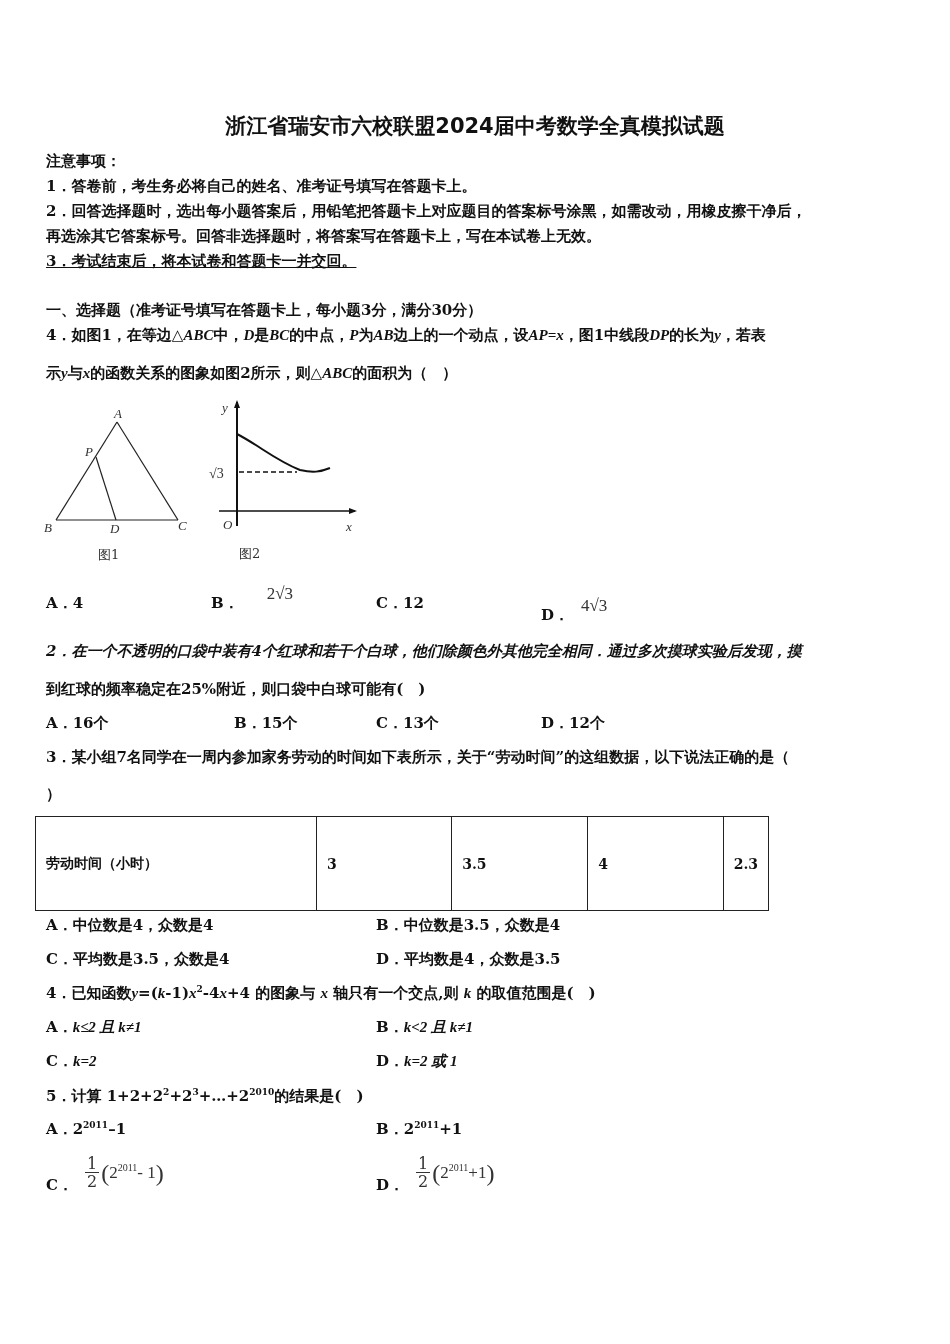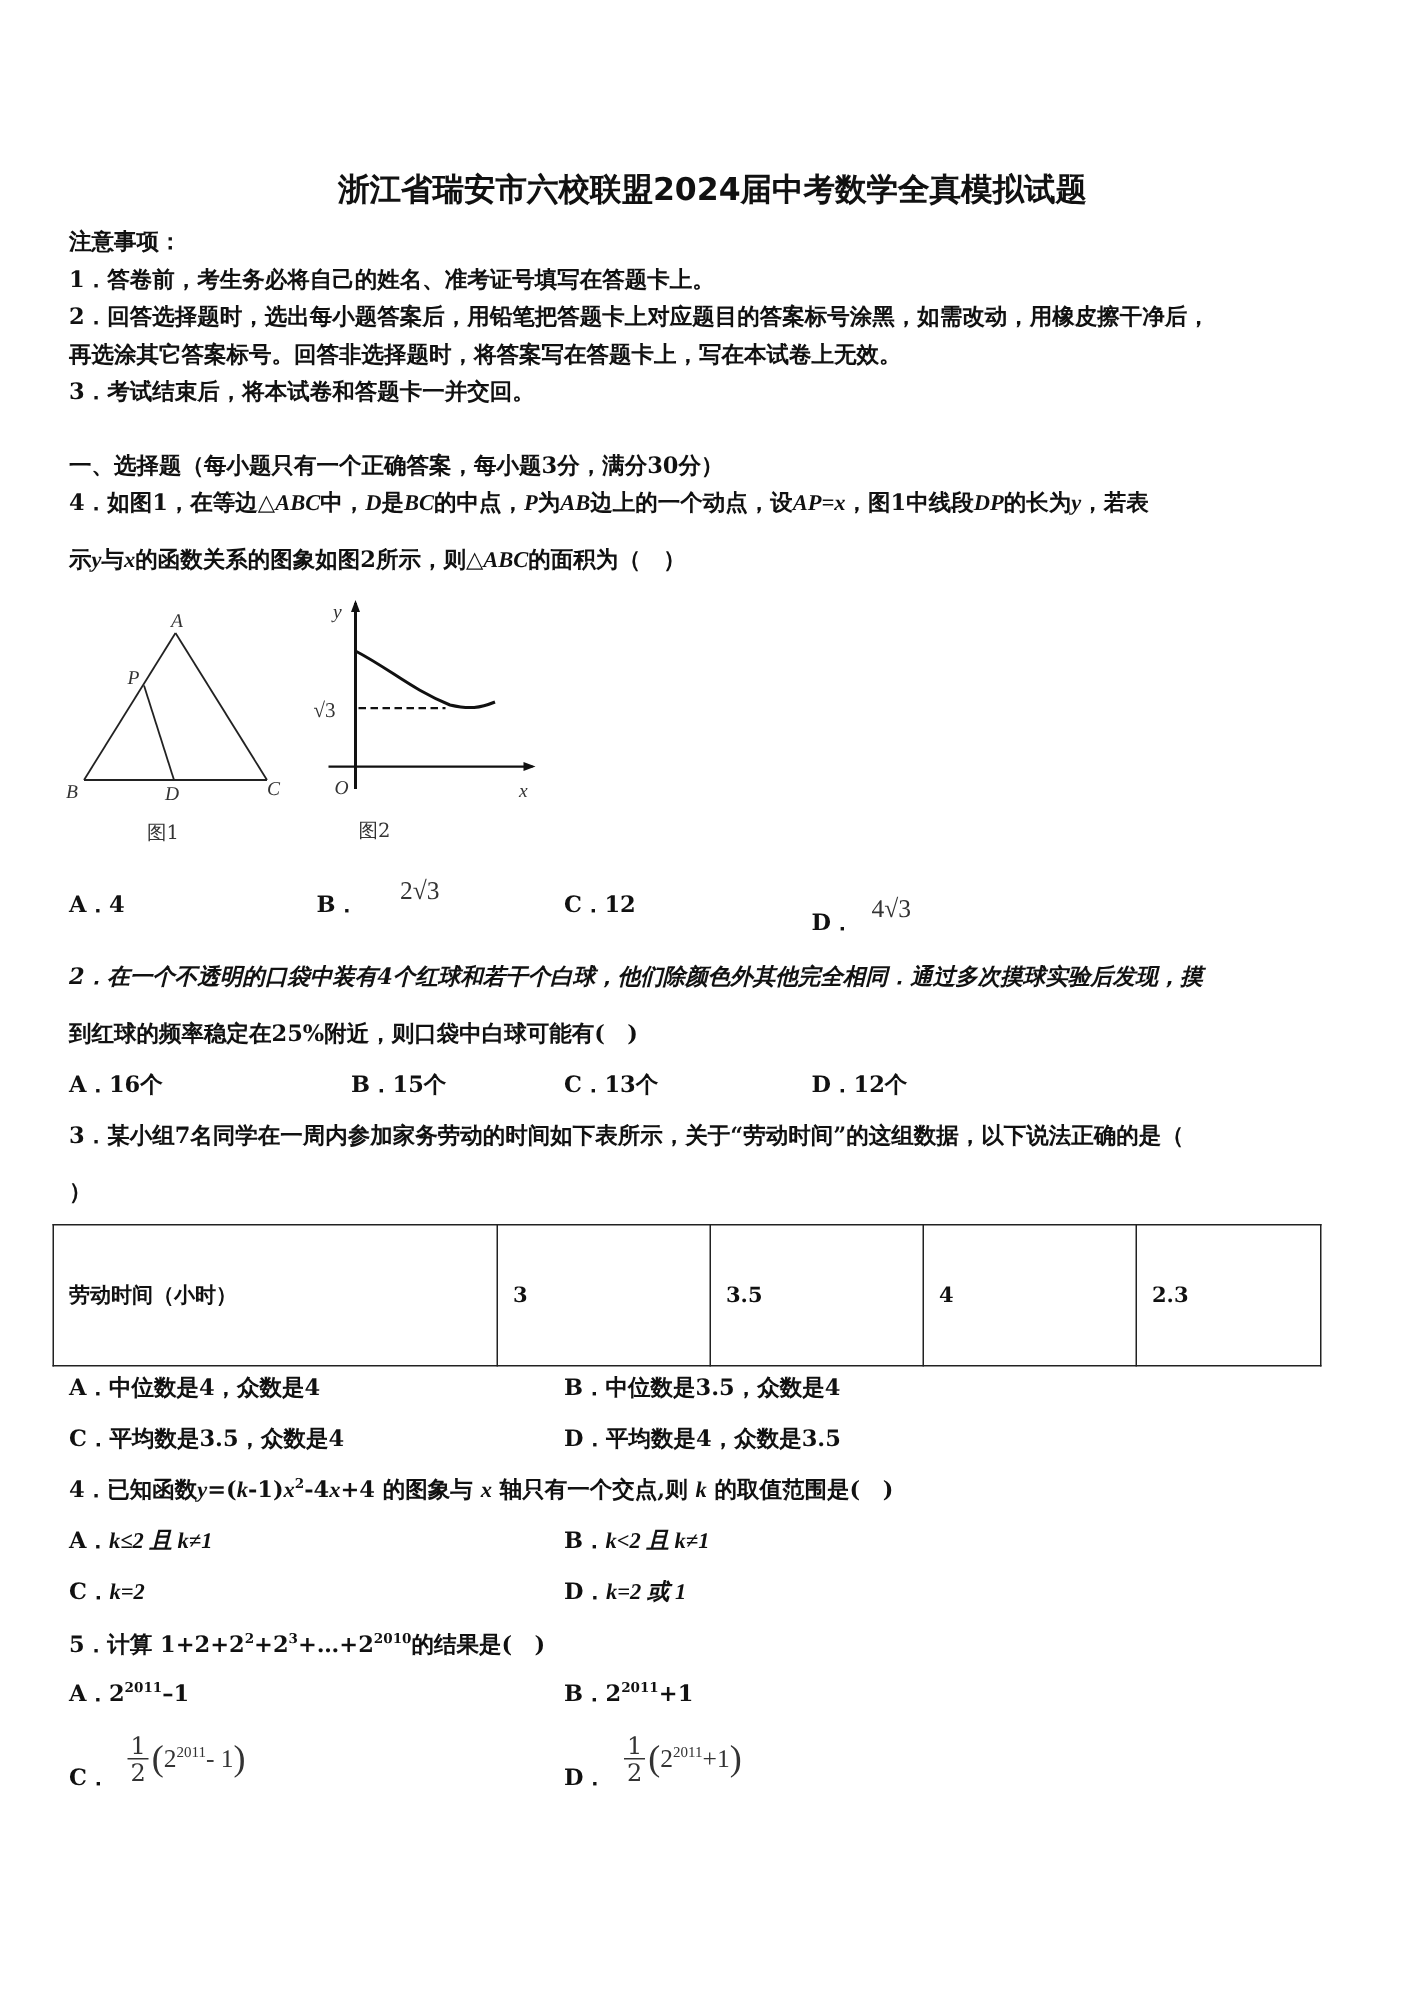--- a/index.html
+++ b/index.html
@@ -12,44 +12,44 @@
   .title {
     left: 0; width: 950px; top: 112px; text-align: center;
     font-family: "DejaVu Sans", "Liberation Sans", sans-serif;
     font-weight: bold; font-size: 21px; letter-spacing: 0px;
   }
   .t { font-size: 15px; font-weight: bold; line-height: 20px; }
   .it { font-style: italic; font-family: "Liberation Serif", "DejaVu Serif", serif; }
   sup { font-size: 9px; vertical-align: 6px; line-height: 0; }
   .math { font-family: "Liberation Serif", "DejaVu Serif", serif; font-weight: normal; font-size: 17px; color: #333; }
   table.data {
-    position: absolute; left: 35px; top: 816px; width: 846px; height: 95px;
+    position: absolute; left: 35px; top: 816px; width: 734px; height: 95px;
     border-collapse: collapse; font-size: 14px; font-weight: bold;
   }
   table.data td {
     border: 1.5px solid #222; padding: 0 10px; vertical-align: middle; height: 46px;
   }
   .frac { display: inline-flex; flex-direction: column; align-items: center; vertical-align: middle; font-size: 16px; font-weight: normal; color: #333; line-height: 17px; margin-right: 2px; }
   .frac .num { border-bottom: 1px solid #333; padding: 0 2px; }
   .paren { font-size: 24px; font-weight: normal; color: #333; vertical-align: middle; font-family: "Liberation Serif", serif; }
   .ex { font-weight: normal; color: #333; font-size: 17px; font-family: "Liberation Serif", serif; vertical-align: middle; }
   .ex sup { font-size: 10px; vertical-align: 7px; }
 </style>
 </head>
 <body>
 
 <div class="abs title">浙江省瑞安市六校联盟2024届中考数学全真模拟试题</div>
 
 <div class="abs t" style="left:46px;top:151px;">注意事项：</div>
 <div class="abs t" style="left:46px;top:176px;">1．答卷前，考生务必将自己的姓名、准考证号填写在答题卡上。</div>
 <div class="abs t" style="left:46px;top:201px;">2．回答选择题时，选出每小题答案后，用铅笔把答题卡上对应题目的答案标号涂黑，如需改动，用橡皮擦干净后，</div>
 <div class="abs t" style="left:46px;top:226px;">再选涂其它答案标号。回答非选择题时，将答案写在答题卡上，写在本试卷上无效。</div>
-<div class="abs t" style="left:46px;top:251px;">3．考试结束后，将本试卷和答题卡一并交回。</div>
+<div class="abs t" style="left:46px;top:251px;text-decoration:underline;">3．考试结束后，将本试卷和答题卡一并交回。</div>
 
-<div class="abs t" style="left:46px;top:300px;">一、选择题（每小题只有一个正确答案，每小题3分，满分30分）</div>
+<div class="abs t" style="left:46px;top:300px;">一、选择题（准考证号填写在答题卡上，每小题3分，满分30分）</div>
 
 <div class="abs t" style="left:46px;top:325px;">
   <span>4．如图1，在等边△</span><span class="it">ABC</span><span>中，</span><span class="it">D</span><span>是</span><span class="it">BC</span><span>的中点，</span><span class="it">P</span><span>为</span><span class="it">AB</span><span>边上的一个动点，设</span><span class="it">AP=x</span><span>，图1中线段</span><span class="it">DP</span><span>的长为</span><span class="it">y</span><span>，若表</span>
 </div>
 <div class="abs t" style="left:46px;top:363px;">
   <span>示</span><span class="it">y</span><span>与</span><span class="it">x</span><span>的函数关系的图象如图2所示，则△</span><span class="it">ABC</span><span>的面积为（　）</span>
 </div>
 
 <svg class="abs" style="left:40px;top:400px;" width="160" height="170">
   <line x1="77" y1="22" x2="16" y2="120" stroke="#222" stroke-width="1.2"></line>

